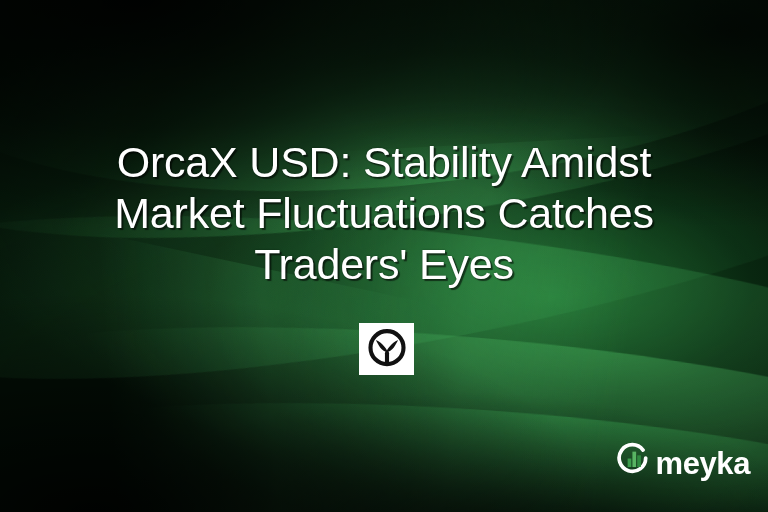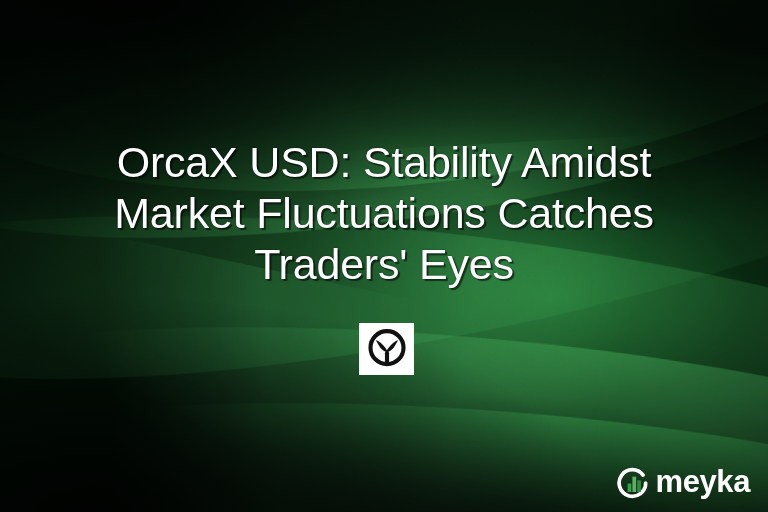--- a/index.html
+++ b/index.html
@@ -123,23 +123,23 @@
     display: flex;
     align-items: center;
     justify-content: center;
   }
   #orcax-tile svg { display: block; }
 
   
   #meyka {
     position: absolute;
     right: 18px;
-    bottom: 8px;
+    bottom: 33px;
     display: flex;
-    align-items: flex-start;
+    align-items: flex-end;
     gap: 4px;
   }
   #meyka-mark { display: block; }
   #meyka-word {
     color: #ffffff;
     font-size: 31px;
     font-weight: 700;
     letter-spacing: -0.4px;
     line-height: 1;
   }

